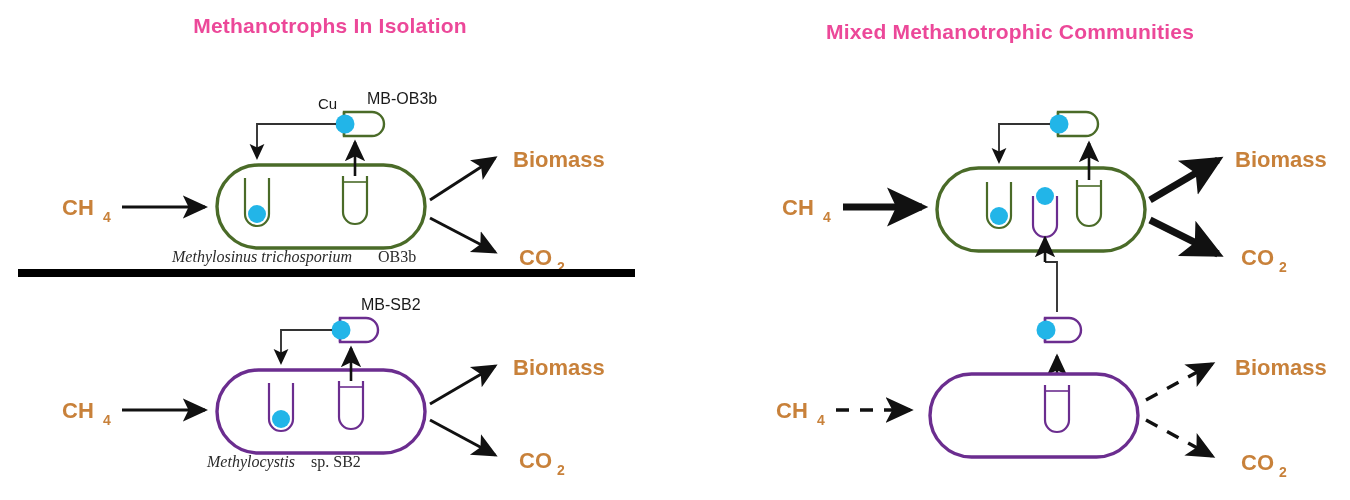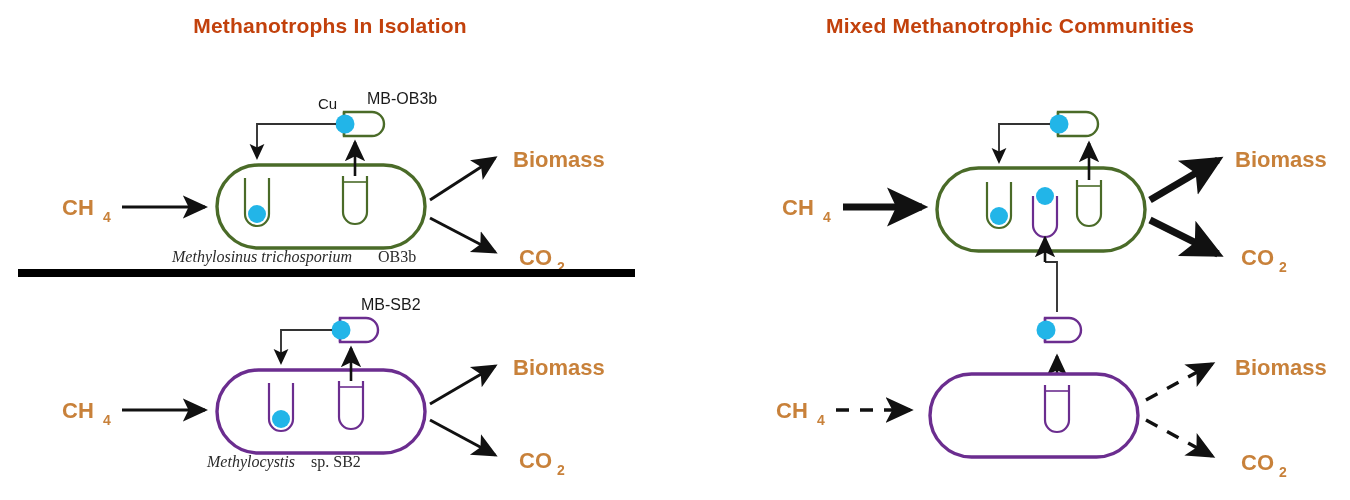--- a/index.html
+++ b/index.html
@@ -13,27 +13,27 @@
     height: 500px;
     background: #ffffff;
     font-family: "Liberation Sans", sans-serif;
     overflow: hidden;
   }
   .panel-title {
     position: absolute;
     font-family: "Liberation Sans", sans-serif;
     font-weight: bold;
     font-size: 21px;
-    color: #c2410c;
+    color: #ec4899;
     letter-spacing: 0.2px;
     white-space: nowrap;
     text-align: center;
   }
   #title-left  { left: 0;   top: 14px; width: 660px; }
-  #title-right { left: 680px; top: 14px; width: 660px; }
+  #title-right { left: 680px; top: 20px; width: 660px; }
 
   svg#scene {
     position: absolute;
     left: 0;
     top: 0;
     width: 1350px;
     height: 500px;
   }
   .chem {
     font-family: "Liberation Sans", sans-serif;

